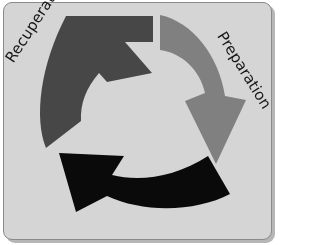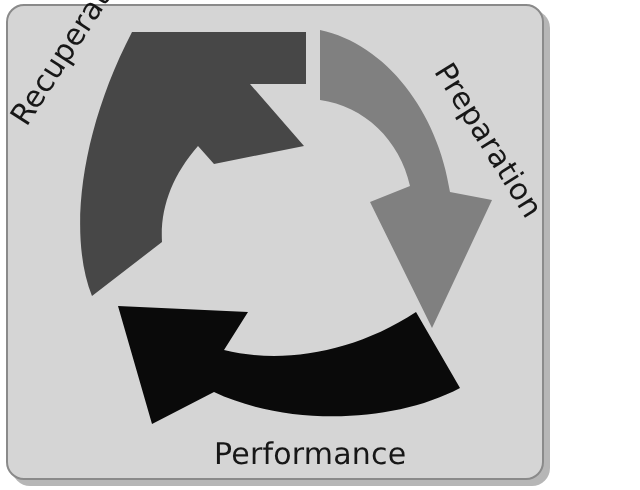--- a/index.html
+++ b/index.html
@@ -113,15 +113,14 @@
                L 112 175
                C 140 182 176 177 208 156 Z"></path>
     </g>
 
   </svg>
 
   <div class="lbl" id="lbl-recuperation" style="color: rgb(23, 23, 23);">Recuperation</div>
 
   <div class="lbl" id="lbl-preparation" style="color: rgb(23, 23, 23);">Preparation</div>
 
-  <div class="lbl" id="lbl-performance" style="color: rgb(23, 23, 23);">Performance</div>
 
 </div>
 
 </body></html>

